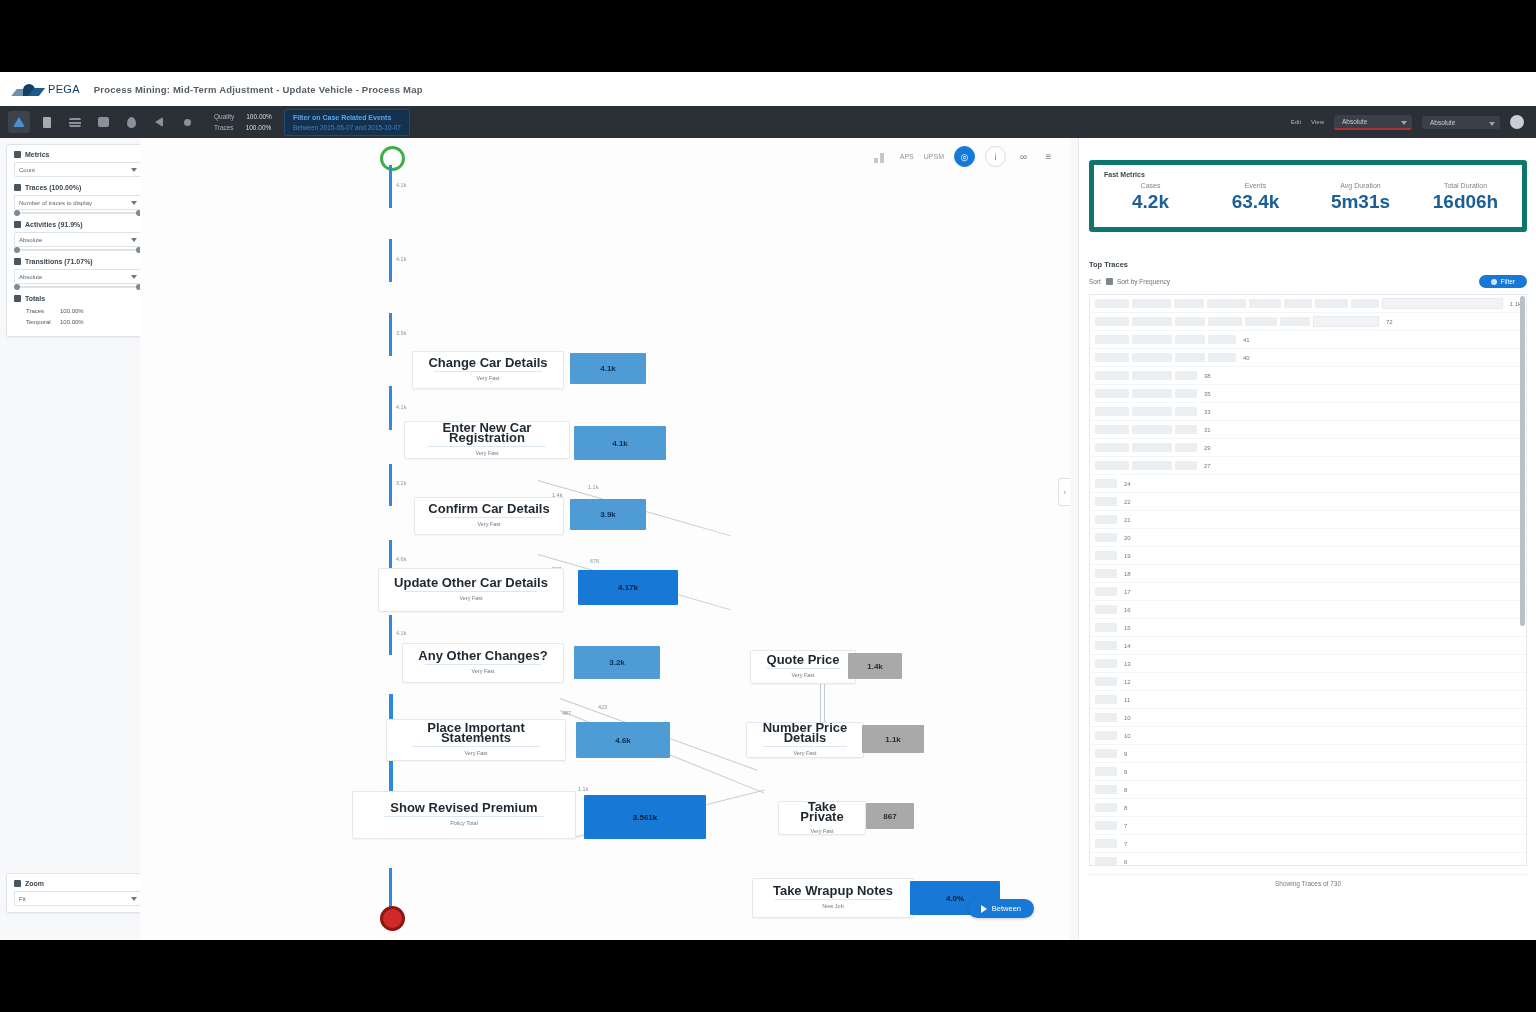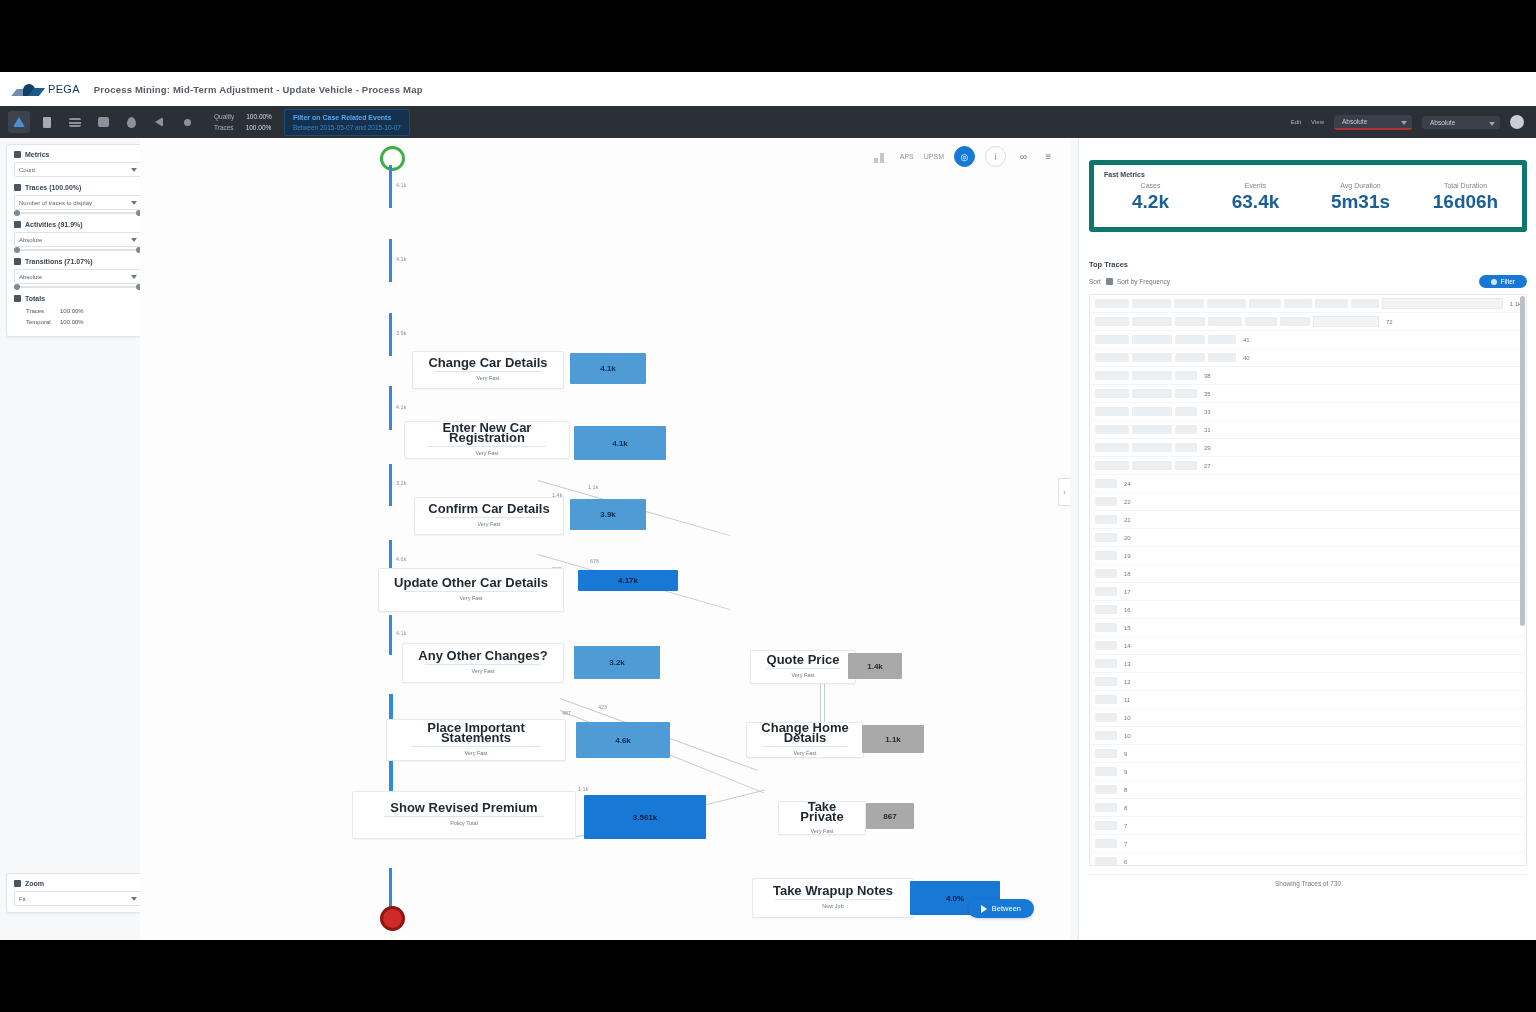--- a/index.html
+++ b/index.html
@@ -331,21 +331,21 @@
             <div class="nm">Confirm Car Details</div>
             <div class="nline"></div>
             <div class="sub">Very Fast</div>
           </div>
           <div class="valbox blue" style="left: 430px; top: 361px; width: 76px; height: 31px;">3.9k</div>
           <div class="node" style="left: 238px; top: 430px; width: 184px; height: 42px;">
             <div class="nm">Update Other Car Details</div>
             <div class="nline"></div>
             <div class="sub">Very Fast</div>
           </div>
-          <div class="valbox blue d" style="left: 438px; top: 432px; width: 100px; height: 21px;">4.17k</div>
+          <div class="valbox blue d" style="left: 438px; top: 432px; width: 100px; height: 35px;">4.17k</div>
           <div class="node" style="left: 262px; top: 505px; width: 160px; height: 38px;">
             <div class="nm">Any Other Changes?</div>
             <div class="nline"></div>
             <div class="sub">Very Fast</div>
           </div>
           <div class="valbox blue" style="left: 434px; top: 508px; width: 86px; height: 33px;">3.2k</div>
           <div class="node" style="left: 246px; top: 581px; width: 178px; height: 40px;">
             <div class="nm">Place Important Statements</div>
             <div class="nline"></div>
             <div class="sub">Very Fast</div>
@@ -363,21 +363,21 @@
             <div class="sub">New Job</div>
           </div>
           <div class="valbox blue d" style="left: 770px; top: 743px; width: 90px; height: 34px;">4.0%</div>
           <div class="node" style="left: 610px; top: 512px; width: 104px; height: 32px;">
             <div class="nm">Quote Price</div>
             <div class="nline"></div>
             <div class="sub">Very Fast</div>
           </div>
           <div class="valbox gray" style="left: 708px; top: 515px; width: 54px; height: 26px;">1.4k</div>
           <div class="node" style="left: 606px; top: 584px; width: 116px; height: 34px;">
-            <div class="nm">Change Home Details</div>
+            <div class="nm">Number Price Details</div>
             <div class="nline"></div>
             <div class="sub">Very Fast</div>
           </div>
           <div class="valbox gray" style="left: 722px; top: 587px; width: 62px; height: 28px;">1.1k</div>
           <div class="node" style="left: 638px; top: 663px; width: 86px; height: 32px;">
             <div class="nm">Take Private</div>
             <div class="nline"></div>
             <div class="sub">Very Fast</div>
           </div>
           <div class="valbox gray" style="left: 726px; top: 665px; width: 48px; height: 26px;">867</div>

